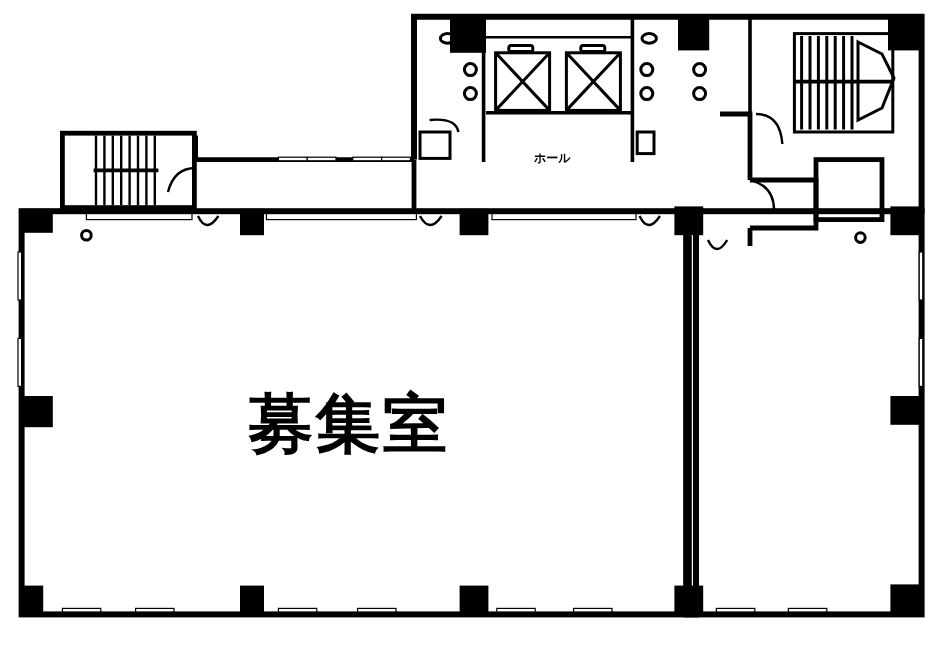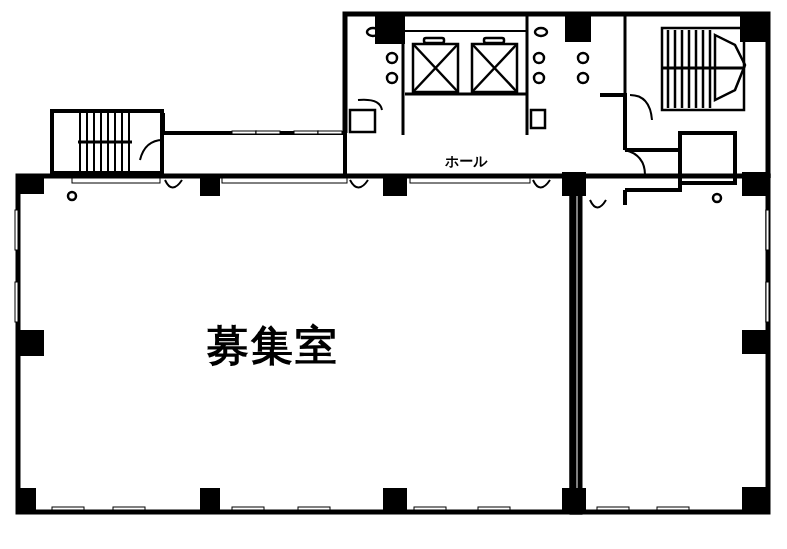--- a/index.html
+++ b/index.html
@@ -1,19 +1,19 @@
 <!DOCTYPE html>
 <html><head>
 <meta charset="utf-8">
 <style>
   html, body { margin:0; padding:0; background:#ffffff; }
   body { width:787px; height:549px; position:relative; overflow:hidden; font-family:"DejaVu Sans", sans-serif; }
   #plan { position:absolute; left:0; top:0; width:787px; height:549px; }
-  .label-main { position:absolute; left:207px; top:318px; font-size:42px; font-weight:bold; color:#000; letter-spacing:2px; font-family:"DejaVu Sans", sans-serif; }
-  .label-hall { position:absolute; left:445px; top:125px; font-size:14px; font-weight:bold; color:#000; font-family:"DejaVu Sans", sans-serif;margin-top:28px; }
+  .label-main { position:absolute; left:207px; top:318px; font-size:54px; font-weight:bold; color:#000; letter-spacing:2px; font-family:"DejaVu Sans", sans-serif; }
+  .label-hall { position:absolute; left:445px; top:125px; font-size:10px; font-weight:bold; color:#000; font-family:"DejaVu Sans", sans-serif; }
 </style>
 </head>
 <body>
 
 <svg id="plan" viewBox="0 0 787 549" xmlns="http://www.w3.org/2000/svg">
   <g stroke="#000" fill="none">
 
     <rect x="18" y="176" width="562" height="336" stroke-width="5"></rect>
 
     <rect x="572" y="176" width="196" height="336" stroke-width="5"></rect>

